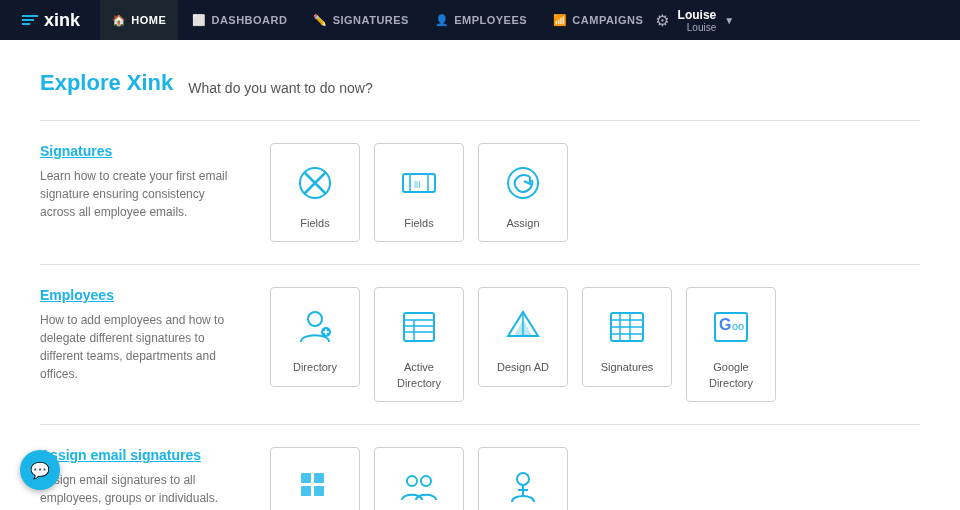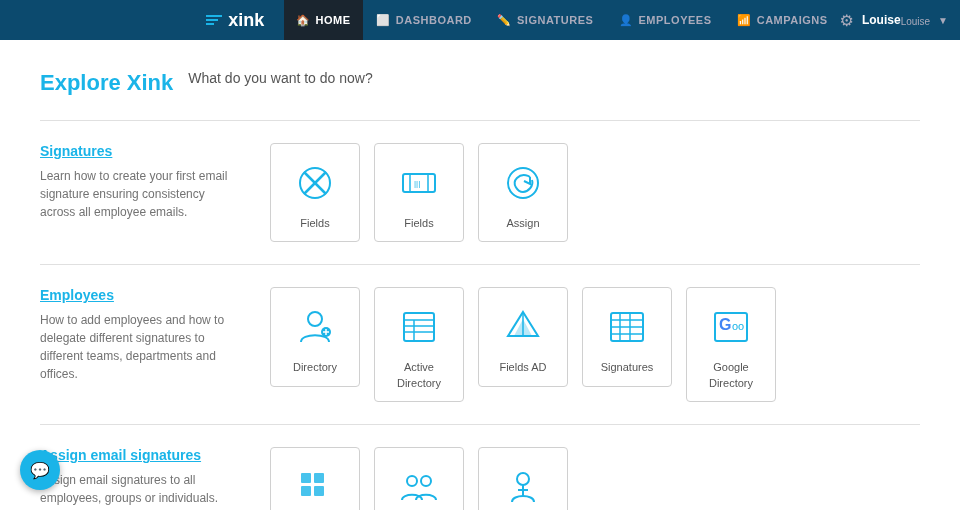--- a/index.html
+++ b/index.html
@@ -1,49 +1,49 @@
 <!DOCTYPE html>
 <html><head>
   <meta charset="utf-8">
   <style>
     * { margin: 0; padding: 0; box-sizing: border-box; }
     body { font-family: Arial, sans-serif; background: #f5f5f5; font-size: 13px; color: #333; }
 
     
     .navbar {
-      background: #0c4a6e;
+      background: #0f172a;
       height: 40px;
       display: flex;
       align-items: center;
-      padding: 0 12px;
-      justify-content: flex-end;
+      padding: 0 22px;
+      justify-content: flex-start;
     }
     .navbar-left { display: flex; align-items: center; gap: 20px; }
     .navbar-brand { display: flex; align-items: center; gap: 6px; color: #fff; font-size: 18px; font-weight: bold; }
     .brand-icon { display: flex; flex-direction: column; gap: 2px; }
     .brand-icon span { display: block; height: 2px; background: #1ab4e8; }
     .brand-icon span:nth-child(1) { width: 16px; }
     .brand-icon span:nth-child(2) { width: 12px; }
     .brand-icon span:nth-child(3) { width: 8px; }
     .nav-links { display: flex; align-items: center; gap: 2px; }
     .nav-link {
       color: #aab; font-size: 11px; text-transform: uppercase; font-weight: bold;
       padding: 0 12px; height: 40px; display: flex; align-items: center; gap: 5px;
       cursor: pointer; letter-spacing: 0.5px;
     }
     .nav-link.active { background: #1a252f; color: #fff; }
     .navbar-right { display: flex; align-items: center; gap: 8px; color: #aab; }
-    .user-info { display: flex; flex-direction: row; align-items: flex-end; }
+    .user-info { display: flex; flex-direction: column; align-items: flex-end; }
     .user-name { color: #fff; font-size: 12px; font-weight: bold; }
     .user-sub { font-size: 10px; color: #aab; }
     .gear-icon { font-size: 16px; color: #aab; cursor: pointer; }
 
     
     .main { background: #fff; max-width: 960px; margin: 0 auto; padding: 30px 40px; min-height: 470px; }
-    .page-header { display: flex; align-items: flex-start; gap: 15px; margin-bottom: 24px; }
+    .page-header { display: flex; align-items: flex-end; gap: 15px; margin-bottom: 24px; }
     .page-title { color: #1ab4e8; font-size: 22px; font-weight: bold; }
     .page-subtitle { color: #555; font-size: 14px; }
 
     
     .section { border-top: 1px solid #e0e0e0; padding: 22px 0; display: flex; gap: 30px; }
     .section-info { width: 200px; flex-shrink: 0; }
     .section-title { color: #1ab4e8; font-size: 14px; font-weight: bold; text-decoration: underline; cursor: pointer; margin-bottom: 8px; }
     .section-desc { color: #737373; font-size: 12px; line-height: 1.5; }
     .section-items { display: flex; flex-wrap: wrap; gap: 14px; align-items: flex-start; }
 
@@ -195,21 +195,21 @@
       </div>
 
       <div class="card">
         <div class="card-icon">
           <svg viewBox="0 0 38 38" fill="none" xmlns="http://www.w3.org/2000/svg">
             <polygon points="19,4 34,28 4,28" stroke="#1ab4e8" stroke-width="2" fill="none"></polygon>
             <polygon points="19,11 28,28 10,28" fill="#1ab4e8" opacity="0.3"></polygon>
             <line x1="19" y1="4" x2="19" y2="28" stroke="#1ab4e8" stroke-width="1.5"></line>
           </svg>
         </div>
-        <div class="card-label">Fields AD</div>
+        <div class="card-label">Design AD</div>
       </div>
 
       <div class="card">
         <div class="card-icon">
           <svg viewBox="0 0 38 38" fill="none" xmlns="http://www.w3.org/2000/svg">
             <rect x="3" y="5" width="32" height="28" rx="2" stroke="#1ab4e8" stroke-width="2" fill="none"></rect>
             <line x1="3" y1="12" x2="35" y2="12" stroke="#1ab4e8" stroke-width="1.5"></line>
             <line x1="3" y1="19" x2="35" y2="19" stroke="#1ab4e8" stroke-width="1.5"></line>
             <line x1="3" y1="26" x2="35" y2="26" stroke="#1ab4e8" stroke-width="1.5"></line>
             <line x1="12" y1="5" x2="12" y2="33" stroke="#1ab4e8" stroke-width="1.5"></line>

